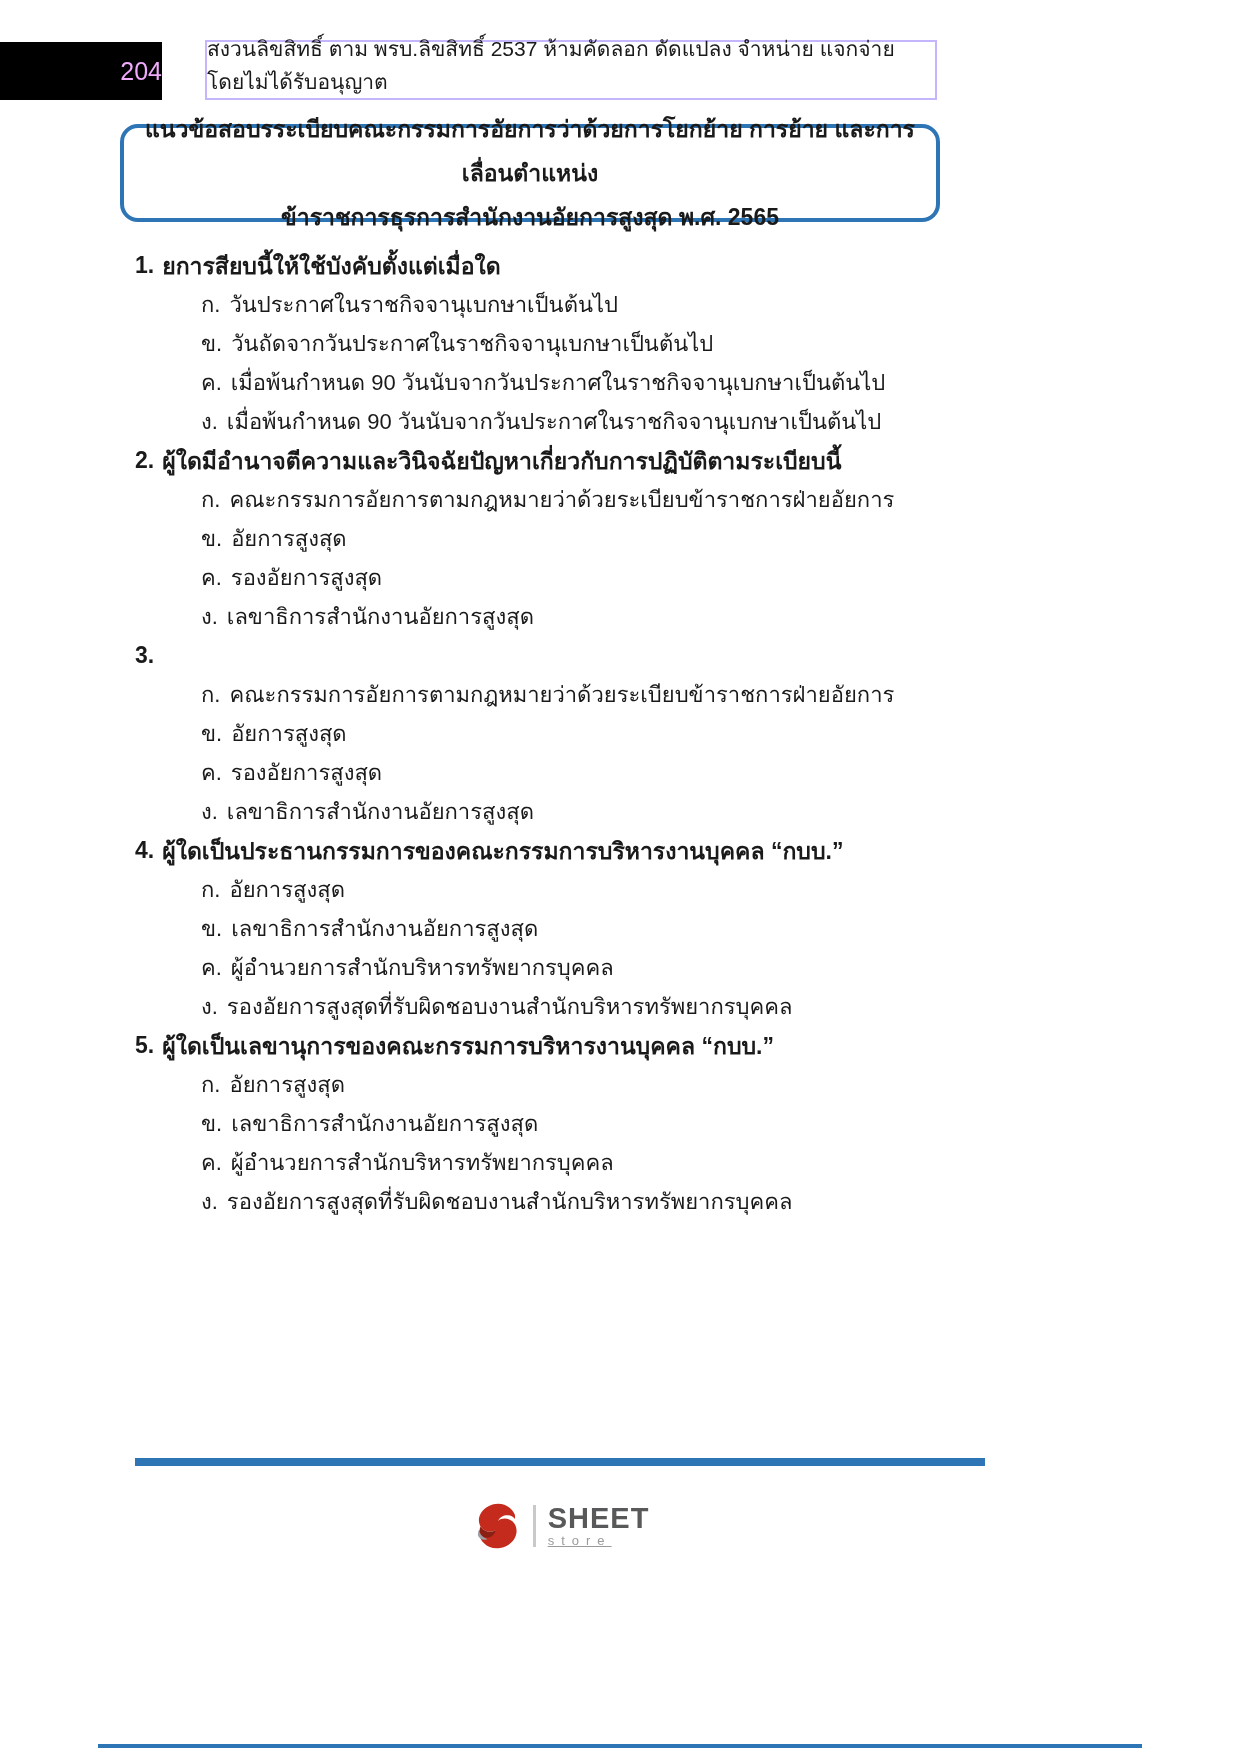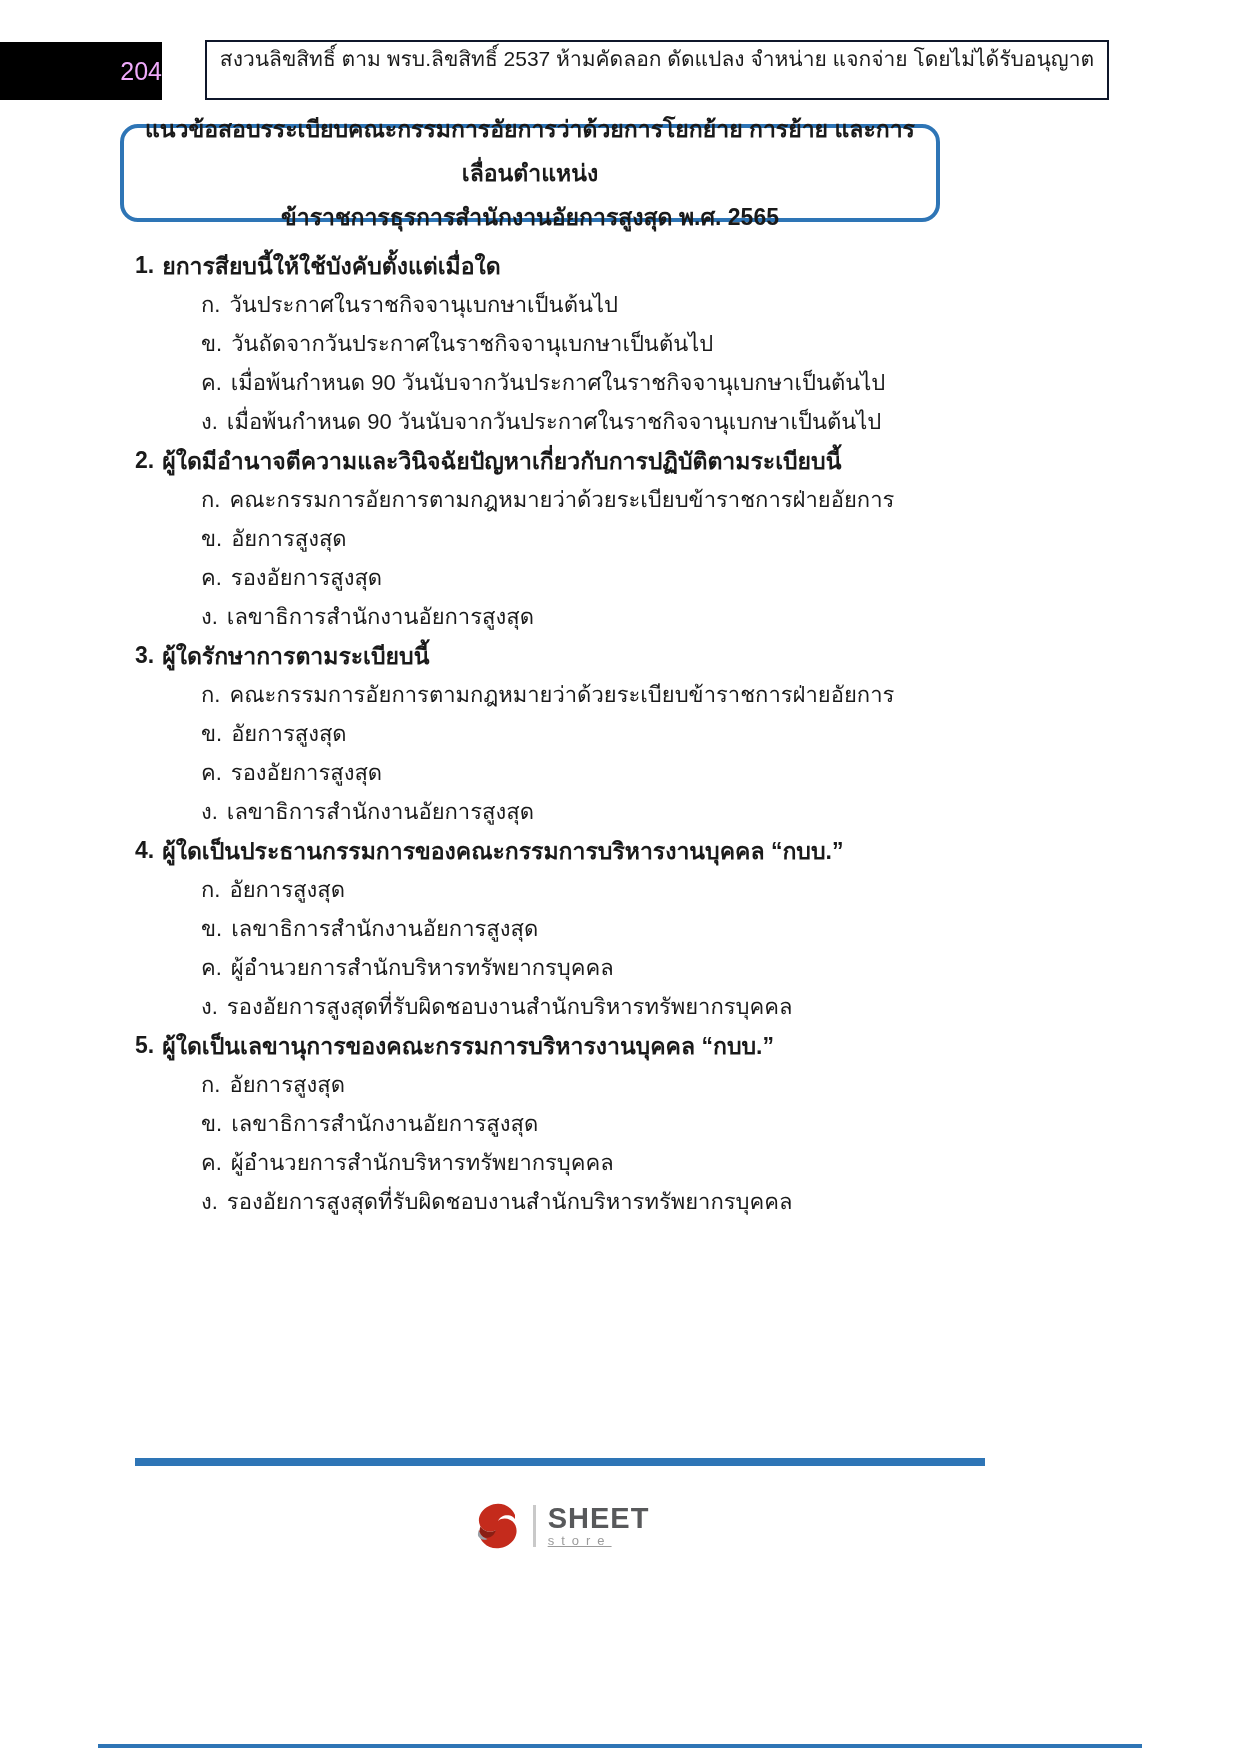--- a/index.html
+++ b/index.html
@@ -25,23 +25,23 @@
   }
   
   .pagenum{
     position:absolute;left:0;top:42px;width:162px;height:58px;
     background:#000;color:#f0abfc;
     display:flex;align-items:center;justify-content:flex-end;
     font-size:25px;
   }
   
   .copyright{
-    position:absolute;left:205px;top:40px;width:904px;height:60px;
-    border:2px solid #0f172a;
-    display:flex;align-items:flex-start;justify-content:center;
+    position:absolute;left:205px;top:40px;width:732px;height:60px;
+    border:2px solid #c4b5fd;
+    display:flex;align-items:flex-end;justify-content:center;
     font-size:21px;
   }
   
   .titlebox{
     position:absolute;left:120px;top:124px;width:820px;height:98px;
     border:4px solid var(--accent-blue);
     border-radius:18px;
     display:flex;flex-direction:column;align-items:center;justify-content:center;
     font-weight:bold;font-size:23px;line-height:44px;
     text-align:center;
@@ -149,21 +149,20 @@
       </div>
       <div class="choice">
         <span class="c-label">ง.</span>
         <span>เลขาธิการสำนักงานอัยการสูงสุด</span>
       </div>
     </div>
 
     <div>
       <div class="q-head">
         <span class="q-num">3.</span>
-        <span>ผู้ใดรักษาการตามระเบียบนี้</span>
       </div>
       <div class="choice">
         <span class="c-label">ก.</span>
         <span>คณะกรรมการอัยการตามกฎหมายว่าด้วยระเบียบข้าราชการฝ่ายอัยการ</span>
       </div>
       <div class="choice">
         <span class="c-label">ข.</span>
         <span>อัยการสูงสุด</span>
       </div>
       <div class="choice">

